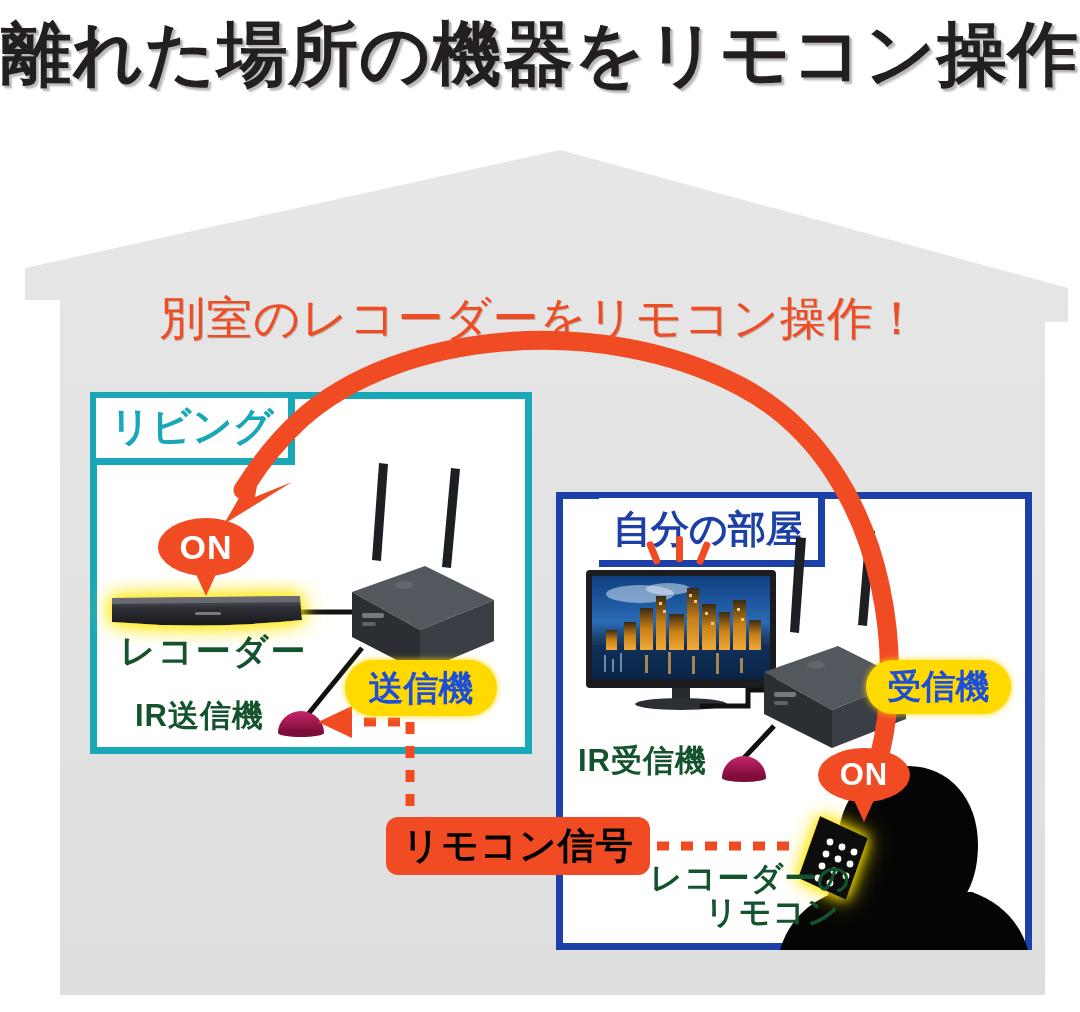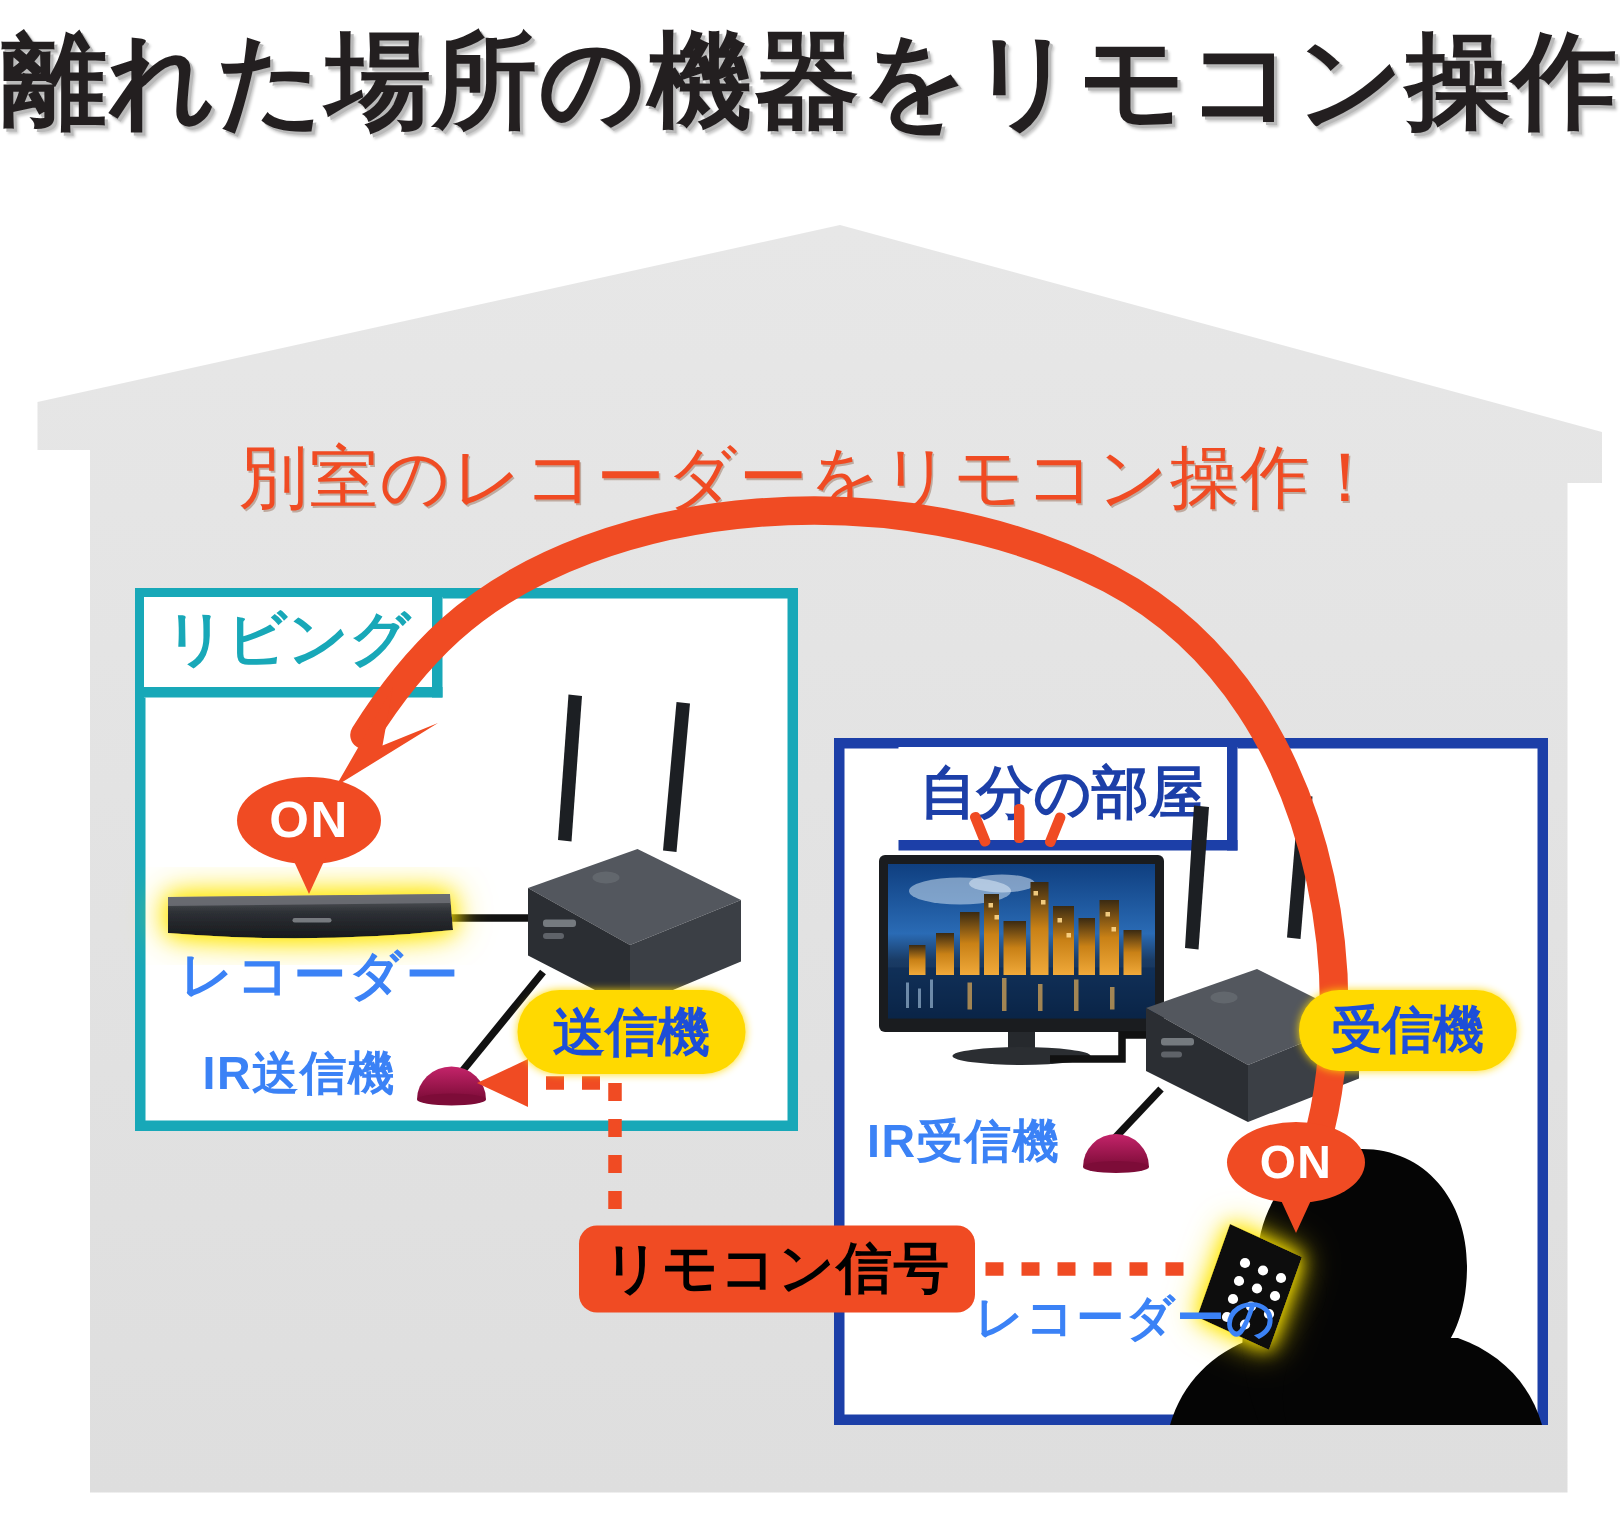--- a/index.html
+++ b/index.html
@@ -69,21 +69,21 @@
     position:absolute;left:50%;bottom:-20px;margin-left:-11px;
     width:0;height:0;border-left:11px solid transparent;border-right:11px solid transparent;
     border-top:24px solid #f04b23;
   }
   #on-left{left:158px;top:518px;width:96px;height:58px;}
   #on-left .oval{font-size:34px;}
   #on-right{left:818px;top:748px;width:92px;height:54px;}
   #on-right .oval{font-size:31px;}
 
   
-  .label{position:absolute;color:#3b82f6;font-weight:700;white-space:nowrap;line-height:1.06;}
+  .label{position:absolute;color:#14532d;font-weight:700;white-space:nowrap;line-height:1.06;}
   #lbl-recorder{left:120px;top:632px;font-size:35px;letter-spacing:2px;}
   #lbl-ir-tx{left:135px;top:700px;font-size:31px;letter-spacing:1px;}
   #lbl-ir-rx{left:578px;top:745px;font-size:31px;letter-spacing:1px;}
   #lbl-remote{left:650px;top:862px;font-size:32px;text-align:right;width:190px;letter-spacing:1px;}
 
   
   #badge-signal{
     position:absolute;left:386px;top:817px;width:264px;height:58px;
     background:#f04b23;border-radius:12px;color:#000000;font-weight:700;font-size:37px;
     display:flex;align-items:center;justify-content:center;white-space:nowrap;letter-spacing:1px;
@@ -313,17 +313,18 @@
   <div class="on-bubble" id="on-right">
     <div class="oval">ON</div>
     <div class="tail"></div>
   </div>
 
   <div class="label" id="lbl-recorder">レコーダー</div>
   <div class="label" id="lbl-ir-tx">IR送信機</div>
   <div class="label" id="lbl-ir-rx">IR受信機</div>
   <div class="label" id="lbl-remote">
     <div>レコーダーの</div>
+    <div>リモコン</div>
   </div>
 
   <div id="badge-signal">リモコン信号</div>
 
 </div>
 
 </body></html>

